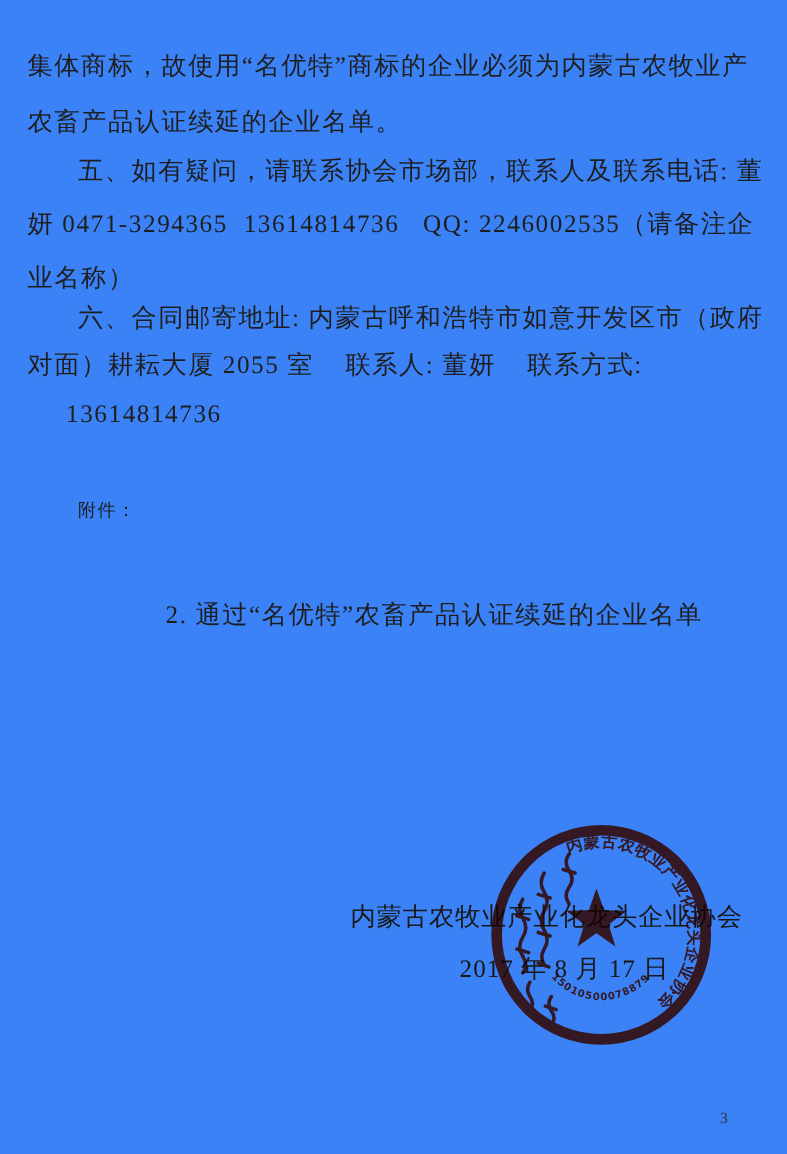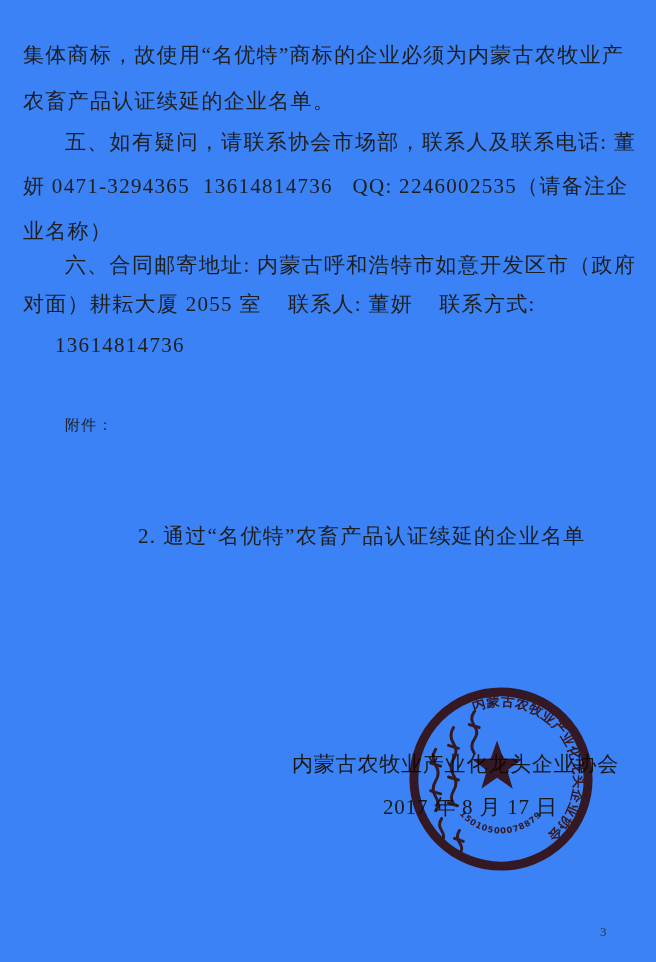--- a/index.html
+++ b/index.html
@@ -49,21 +49,21 @@
   <div class="line" style="left:23px;top:42px;">集体商标，故使用“名优特”商标的企业必须为内蒙古农牧业产</div>
   <div class="line" style="left:23px;top:88px;">农畜产品认证续延的企业名单。</div>
   <div class="line" style="left:65px;top:129px;">五、如有疑问，请联系协会市场部，联系人及联系电话: 董</div>
   <div class="line" style="left:23px;top:173px;">妍 0471-3294365  13614814736   QQ: 2246002535（请备注企</div>
   <div class="line" style="left:23px;top:218px;">业名称）</div>
   <div class="line" style="left:65px;top:252px;">六、合同邮寄地址: 内蒙古呼和浩特市如意开发区市（政府</div>
   <div class="line" style="left:23px;top:291px;">对面）耕耘大厦 2055 室    联系人: 董妍    联系方式:</div>
   <div class="line" style="left:23px;top:332px;margin-left:32px;">13614814736</div>
 
   <div class="attach-label" style="left:65px;top:416px;">附件：</div>
-  <div class="line" style="left:138px;top:499px;margin-top:24px;">2. 通过“名优特”农畜产品认证续延的企业名单</div>
+  <div class="line" style="left:138px;top:499px;">2. 通过“名优特”农畜产品认证续延的企业名单</div>
 
   <div class="sig" style="left:292px;top:750px;">内蒙古农牧业产业化龙头企业协会</div>
   <div class="sig" style="left:383px;top:793px;">2017 年 8 月 17 日</div>
 
   <svg class="seal" viewBox="0 0 200 200" aria-hidden="true">
     <g stroke="#e0241a" fill="none" stroke-linecap="round">
 
       <circle cx="100" cy="100" r="88" stroke-width="9"></circle>
 
       <g stroke-width="3">

